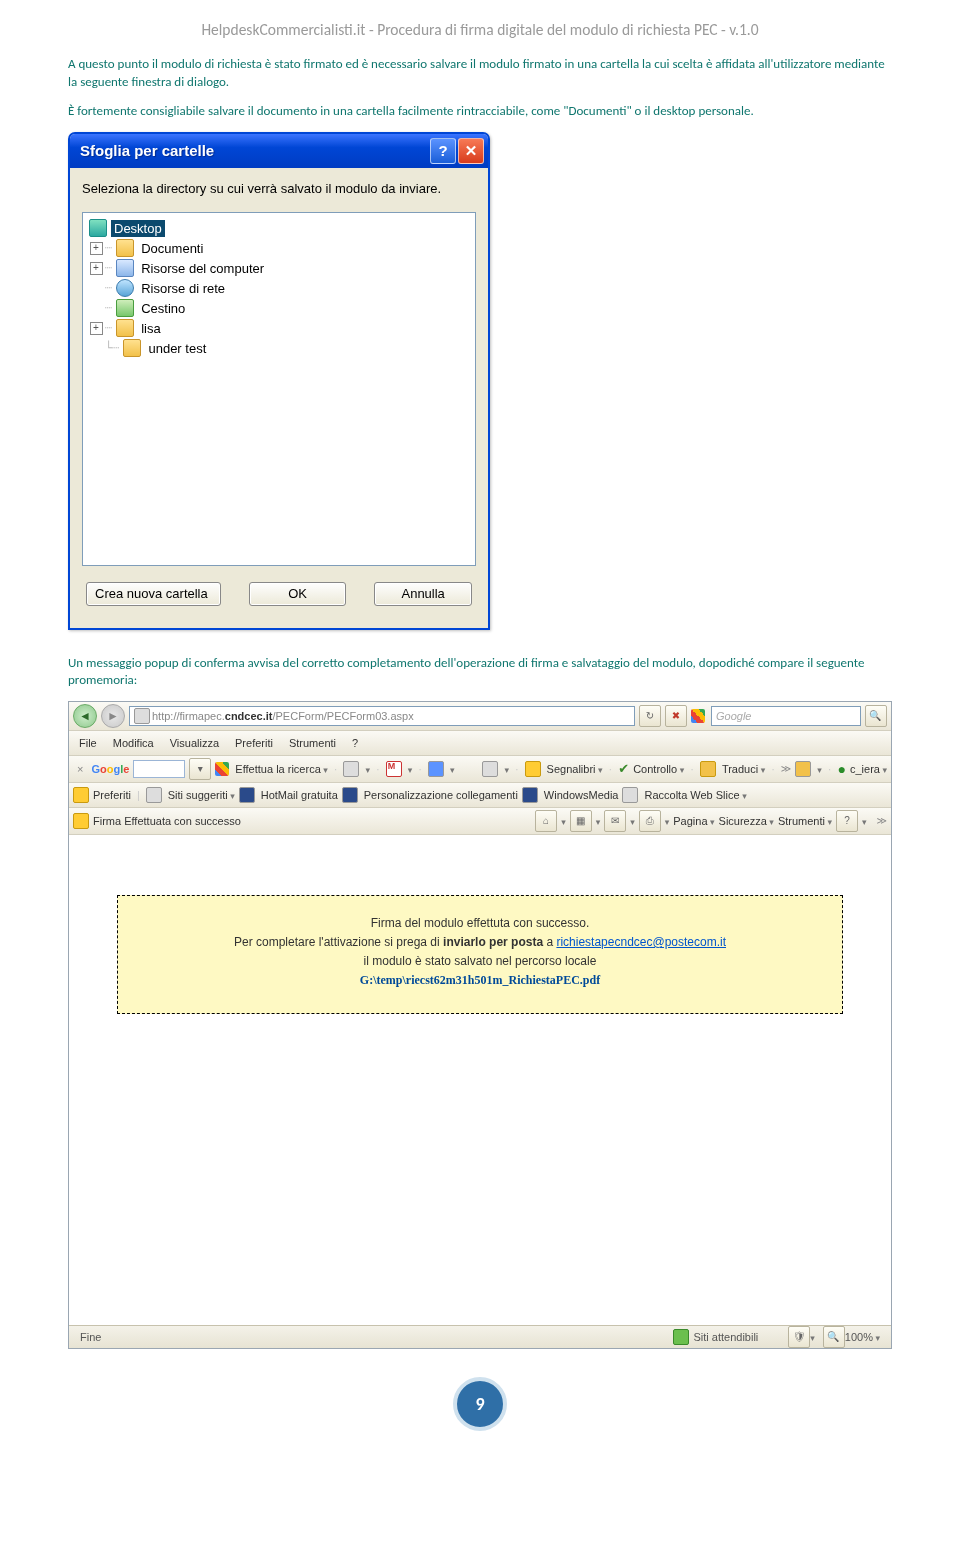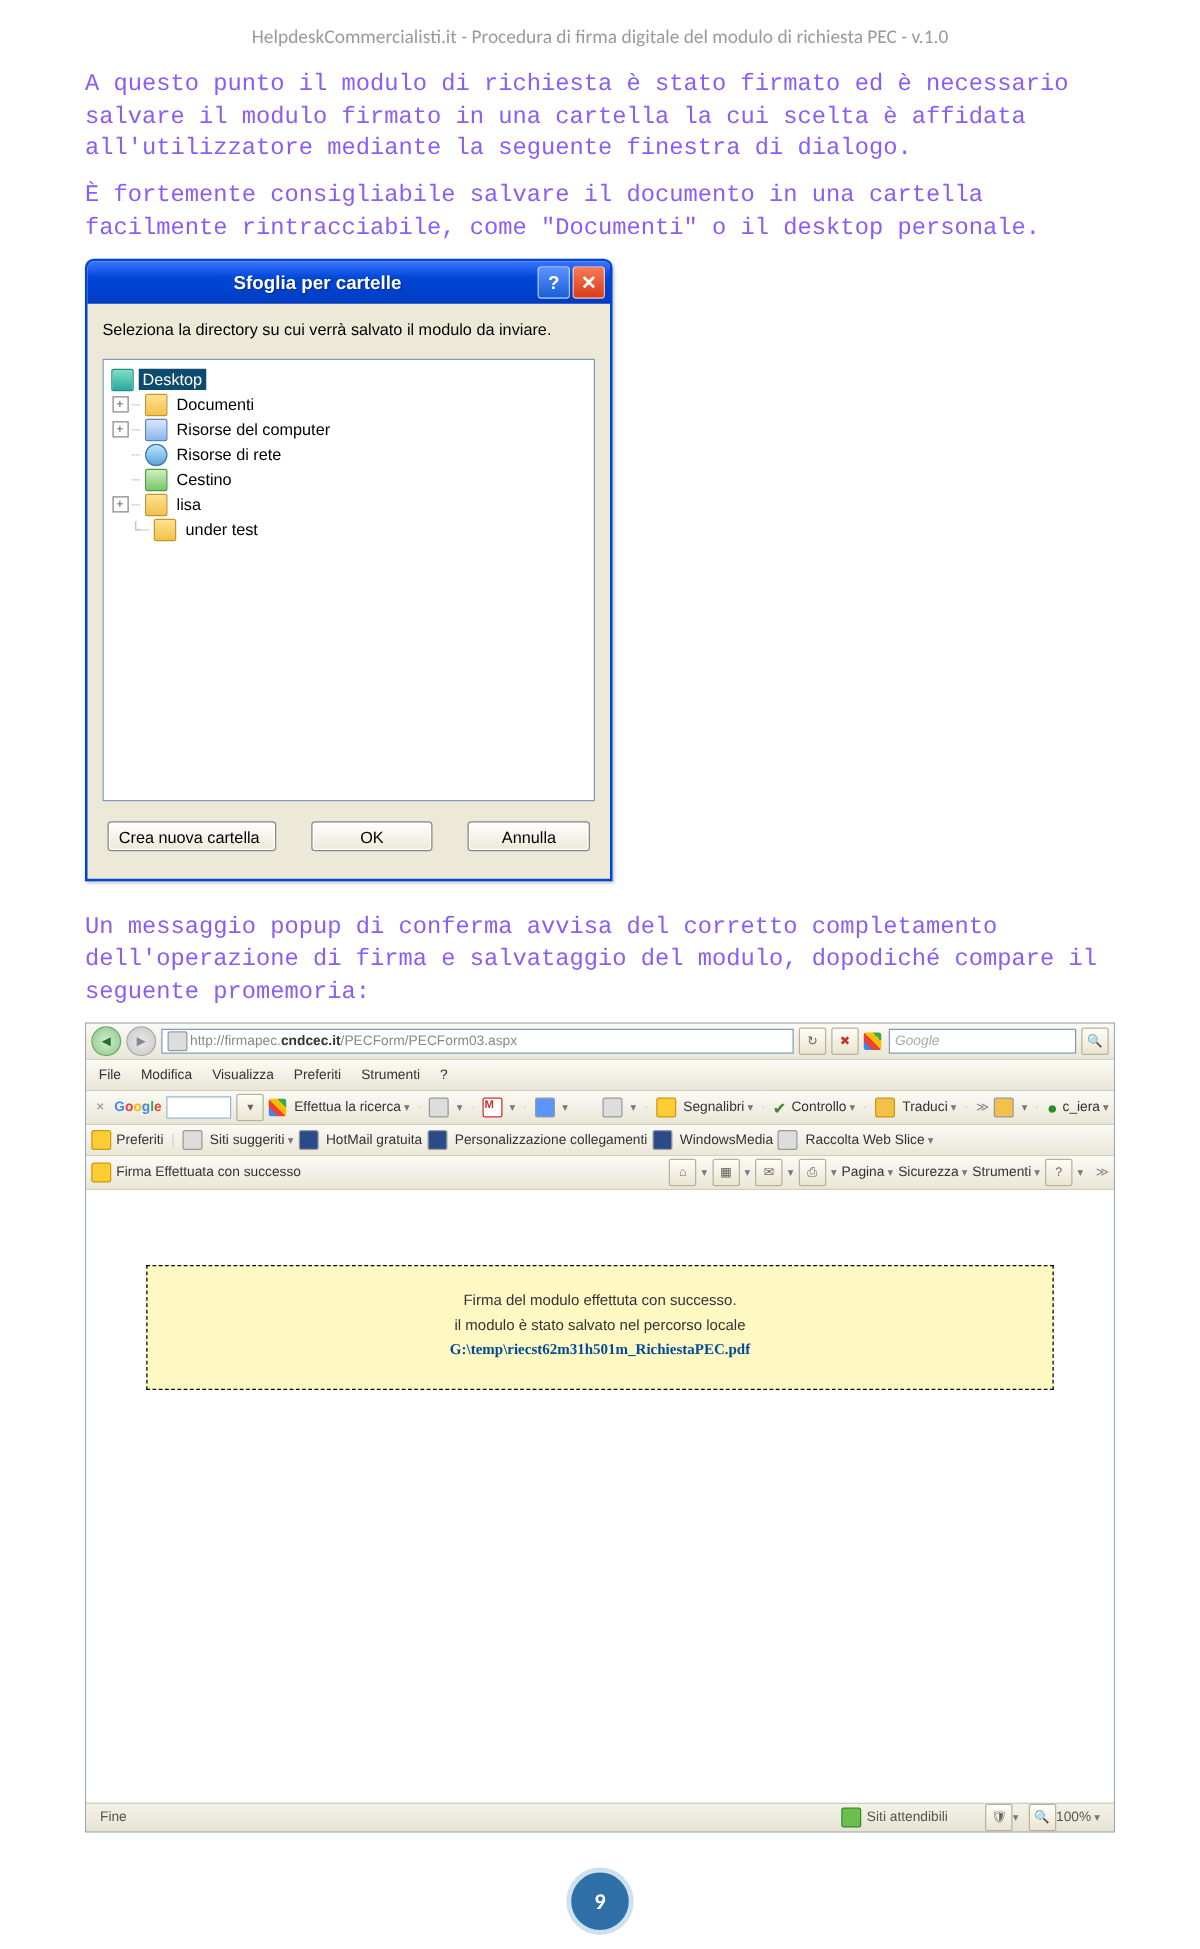--- a/index.html
+++ b/index.html
@@ -12,25 +12,24 @@
   .page {
     padding: 20px 68px 30px 68px;
   }
   .page-header {
     text-align: center;
     color: #9a9a9a;
     font-size: 15.5px;
     margin-bottom: 16px;
   }
   .body-text {
-    font-size: 19px;
+    font-size: 13px;
     line-height: 1.35;
-    color: #8b5cf6;
+    color: #0f766e;
     margin: 6px 0 12px 0;
-    font-family: Liberation Mono, monospace;
   }
 
   
   .dialog {
     width: 418px;
     border: 2px solid #0046d5;
     border-radius: 7px 7px 0 0;
     background: #ece9d8;
     margin-top: 10px;
     box-shadow: 1px 1px 3px rgba(0,0,0,.25);
@@ -39,21 +38,20 @@
     height: 34px;
     background: linear-gradient(to bottom, #3b74ff 0%, #0046d5 40%, #003cc2 100%);
     border-radius: 5px 5px 0 0;
     display: flex;
     align-items: center;
     padding: 0 4px 0 10px;
     color: #fff;
     font-family: "Trebuchet MS", Tahoma, sans-serif;
     font-size: 15px;
     font-weight: bold;
-    text-align: center;
   }
   .titlebar .title { flex:1; text-shadow: 1px 1px 1px #002a90;}
   .tb-btn {
     width: 24px; height: 24px; margin-left: 2px;
     border-radius: 3px;
     display:flex; align-items:center; justify-content:center;
     font-weight:bold;
     font-family: Arial;
     color:#fff;
     font-size:15px;
@@ -369,20 +367,23 @@
         <span class="label small-dd">Strumenti</span>
         <span class="sq-btn">?</span>
           <span class="small-dd"></span>
         <span style="color:#888;font-size:10px;margin-left:6px;">≫</span>
       </span>
     </div>
 
     <div class="viewport">
       <div class="yellow-box">
         <div>Firma del modulo effettuta con successo.</div>
+        <div>
+          <span>Per completare l'attivazione si prega di </span><b>inviarlo per posta</b><span> a </span><a href="#">richiestapecndcec@postecom.it</a>
+        </div>
         <div>il modulo è stato salvato nel percorso locale</div>
         <div class="path">G:\temp\riecst62m31h501m_RichiestaPEC.pdf</div>
       </div>
     </div>
 
     <div class="statusbar">
       <span>Fine</span>
       <span class="flex-fill"></span>
       <span class="shield"></span>
       <span class="label">Siti attendibili</span>

